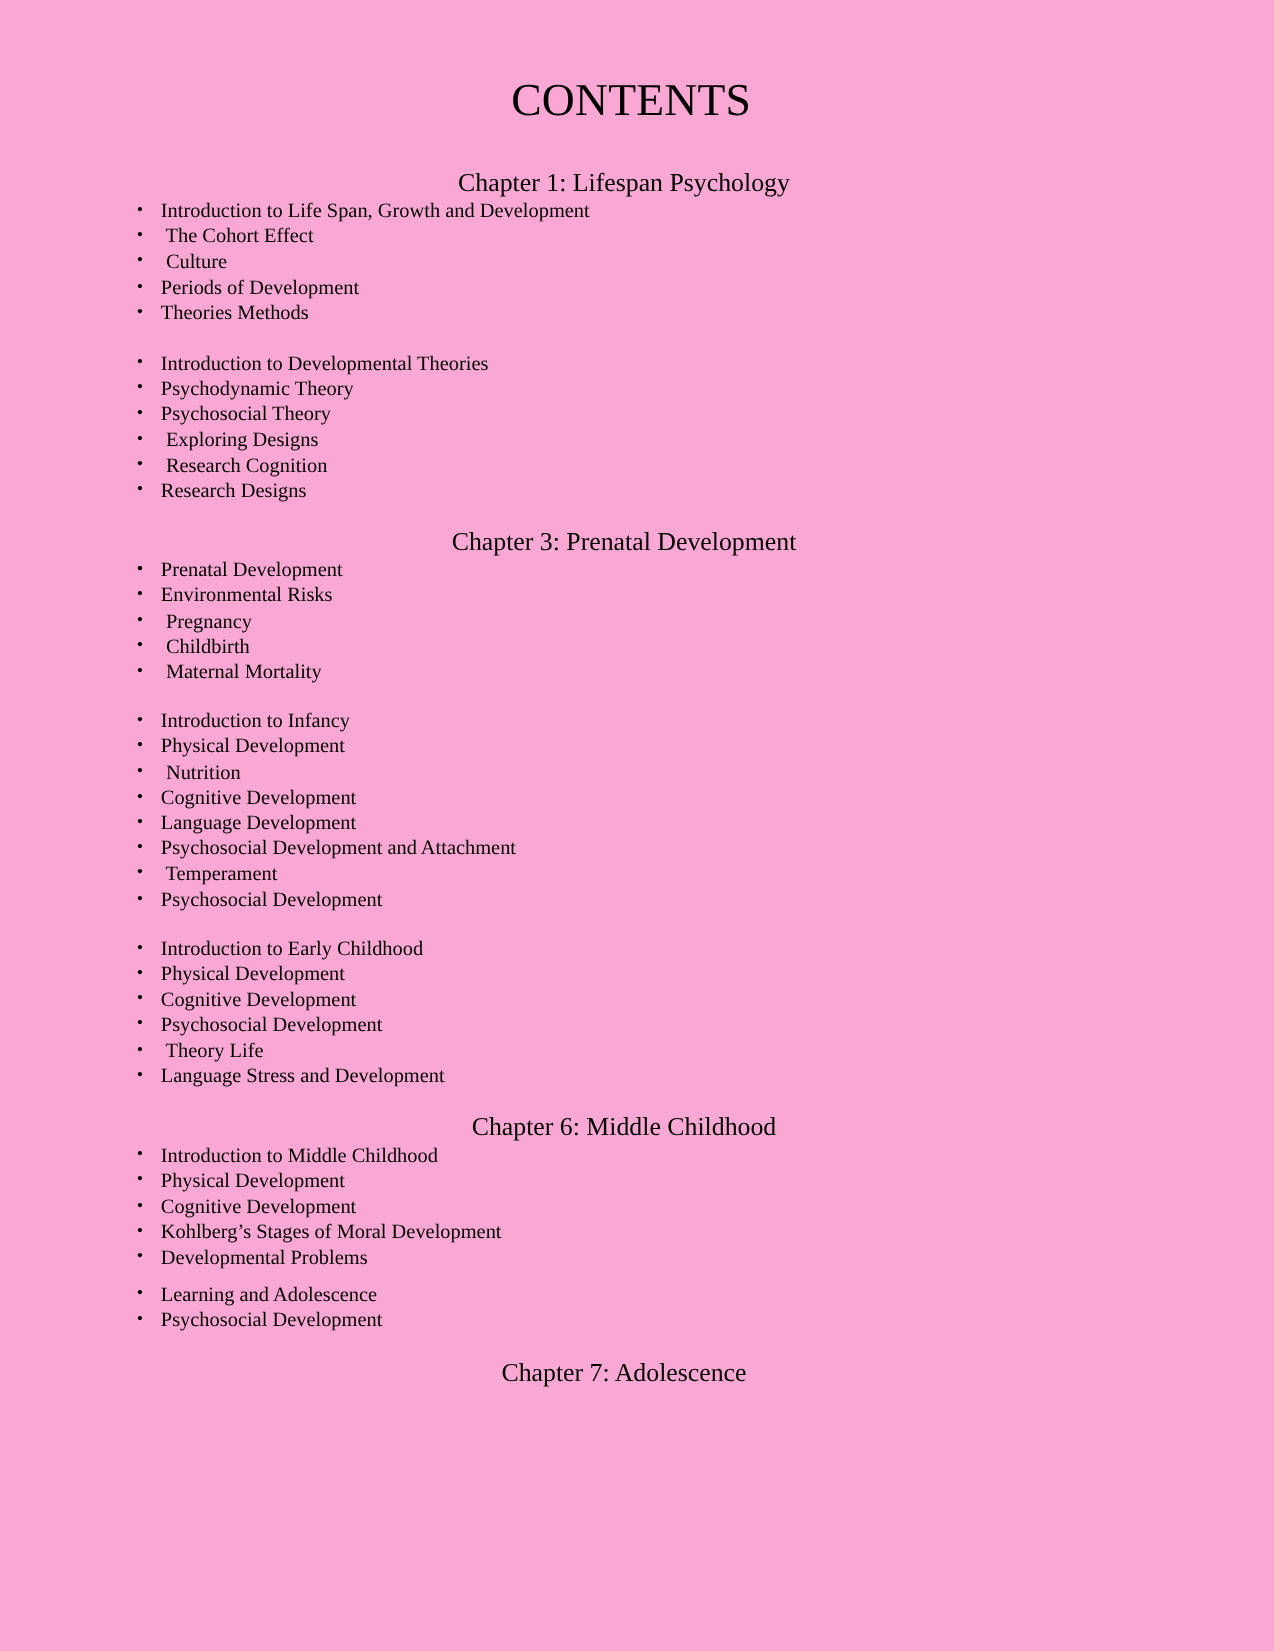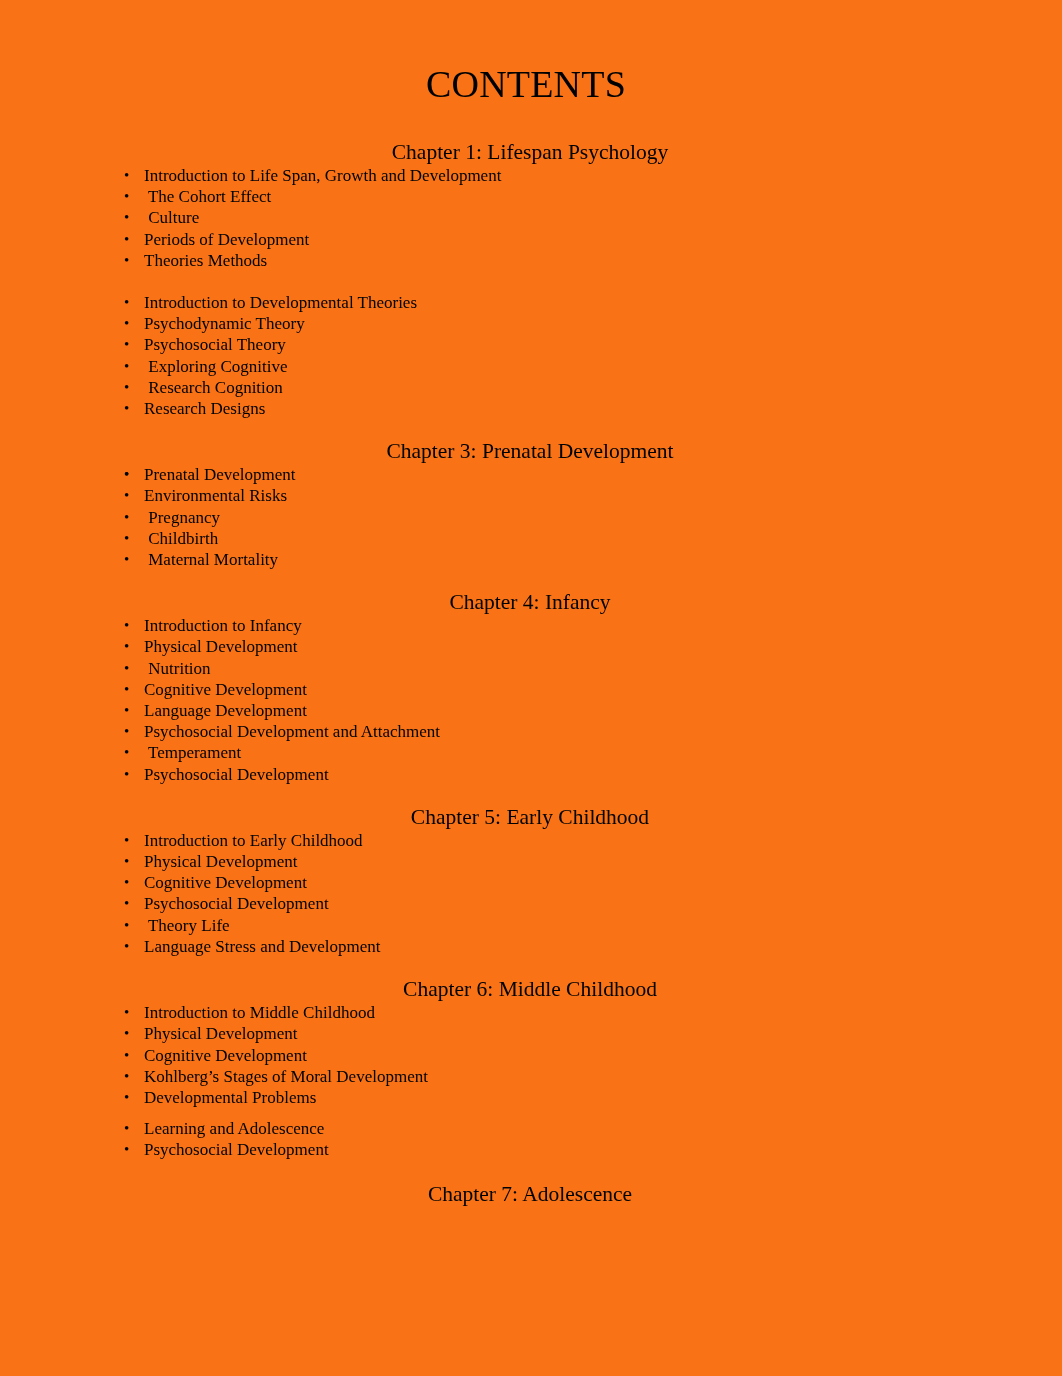--- a/index.html
+++ b/index.html
@@ -14,40 +14,40 @@
     font-family: "Liberation Serif", "DejaVu Serif", serif;
     color: #000000;
     -webkit-font-smoothing: antialiased;
     overflow: hidden;
   }
 
   .page {
     position: relative;
     width: 1062px;
     height: 1376px;
-    background: #f97316;
+    background: #f9a8d4;
     box-sizing: border-box;
   }
 
   .doc-title {
     position: absolute;
     left: 0;
     top: 62px;
     width: 1052px;
     text-align: center;
     font-size: 38px;
     line-height: 44px;
     font-weight: normal;
     letter-spacing: 0.2px;
     margin: 0;
   }
 
   .content-body {
     position: absolute;
-    left: 10px;
+    left: 0;
     top: 140px;
     width: 980px;
   }
 
   .chapter-block {
     margin: 0;
     padding: 0;
   }
 
   .chapter-heading {
@@ -102,54 +102,52 @@
           <li class="toc-item"><span class="bullet">•</span><span class="item-label">Periods of Development</span></li>
           <li class="toc-item"><span class="bullet">•</span><span class="item-label">Theories Methods</span></li>
         </ul>
       </div>
       <div style="height: 21px;"></div>
       <div class="chapter-block">
         <ul class="toc-list">
           <li class="toc-item"><span class="bullet">•</span><span class="item-label">Introduction to Developmental Theories</span></li>
           <li class="toc-item"><span class="bullet">•</span><span class="item-label">Psychodynamic Theory</span></li>
           <li class="toc-item"><span class="bullet">•</span><span class="item-label">Psychosocial Theory</span></li>
-          <li class="toc-item"><span class="bullet">•</span><span class="item-label"> Exploring Cognitive</span></li>
+          <li class="toc-item"><span class="bullet">•</span><span class="item-label"> Exploring Designs</span></li>
           <li class="toc-item"><span class="bullet">•</span><span class="item-label"> Research Cognition</span></li>
           <li class="toc-item"><span class="bullet">•</span><span class="item-label">Research Designs</span></li>
         </ul>
       </div>
       <div style="height: 20px;"></div>
       <div class="chapter-block">
         <div class="chapter-heading">Chapter 3: Prenatal Development</div>
         <ul class="toc-list">
           <li class="toc-item"><span class="bullet">•</span></li>
           <li class="toc-item"><span class="bullet">•</span><span class="item-label">Prenatal Development</span></li>
           <li class="toc-item"><span class="bullet">•</span><span class="item-label">Environmental Risks</span></li>
           <li class="toc-item"><span class="bullet">•</span><span class="item-label"> Pregnancy</span></li>
           <li class="toc-item"><span class="bullet">•</span><span class="item-label"> Childbirth</span></li>
           <li class="toc-item"><span class="bullet">•</span><span class="item-label"> Maternal Mortality</span></li>
         </ul>
       </div>
       <div style="height: 20px;"></div>
       <div class="chapter-block">
-        <div class="chapter-heading">Chapter 4: Infancy</div>
         <ul class="toc-list">
           <li class="toc-item"><span class="bullet">•</span><span class="item-label">Introduction to Infancy</span></li>
           <li class="toc-item"><span class="bullet">•</span><span class="item-label">Physical Development</span></li>
           <li class="toc-item"><span class="bullet">•</span><span class="item-label"> Nutrition</span></li>
           <li class="toc-item"><span class="bullet">•</span><span class="item-label">Cognitive Development</span></li>
           <li class="toc-item"><span class="bullet">•</span><span class="item-label">Language Development</span></li>
           <li class="toc-item"><span class="bullet">•</span><span class="item-label">Psychosocial Development and Attachment</span></li>
           <li class="toc-item"><span class="bullet">•</span><span class="item-label"> Temperament</span></li>
           <li class="toc-item"><span class="bullet">•</span><span class="item-label">Psychosocial Development</span></li>
         </ul>
       </div>
       <div style="height: 20px;"></div>
       <div class="chapter-block">
-        <div class="chapter-heading">Chapter 5: Early Childhood</div>
         <ul class="toc-list">
           <li class="toc-item"><span class="bullet">•</span><span class="item-label">Introduction to Early Childhood</span></li>
           <li class="toc-item"><span class="bullet">•</span><span class="item-label">Physical Development</span></li>
           <li class="toc-item"><span class="bullet">•</span><span class="item-label">Cognitive Development</span></li>
           <li class="toc-item"><span class="bullet">•</span><span class="item-label">Psychosocial Development</span></li>
           <li class="toc-item"><span class="bullet">•</span><span class="item-label"> Theory Life</span></li>
           <li class="toc-item"><span class="bullet">•</span><span class="item-label">Language Stress and Development</span></li>
         </ul>
       </div>
       <div style="height: 20px;"></div>

